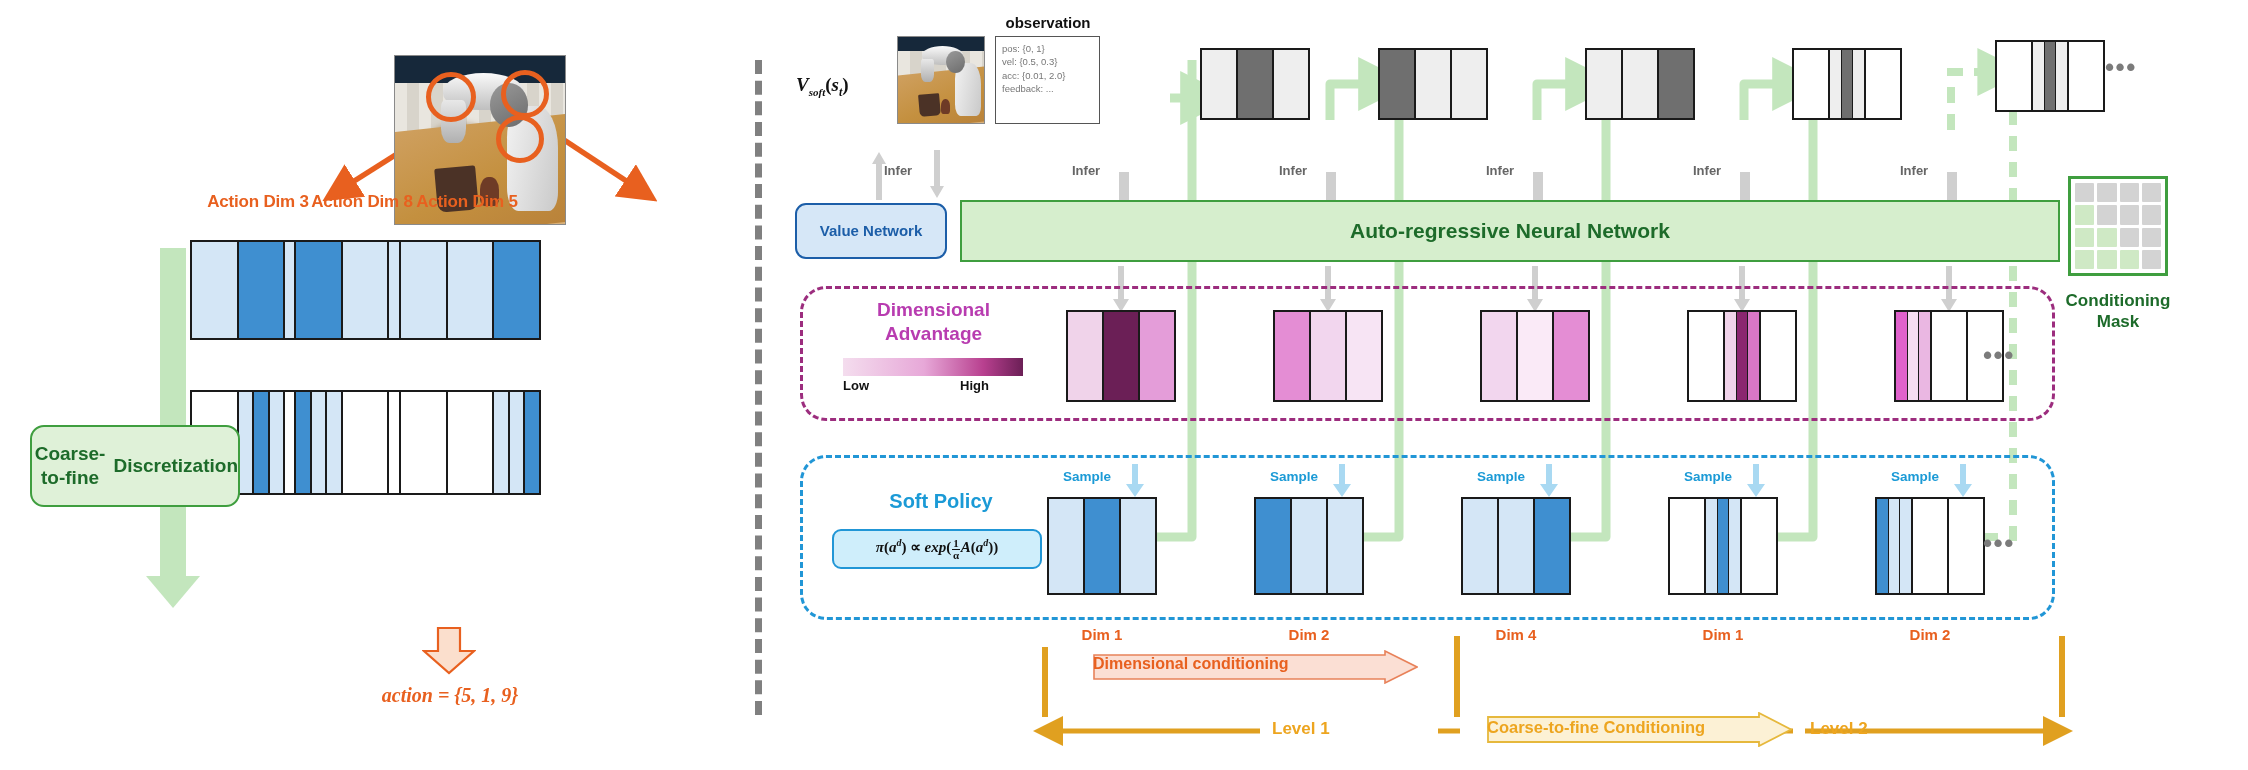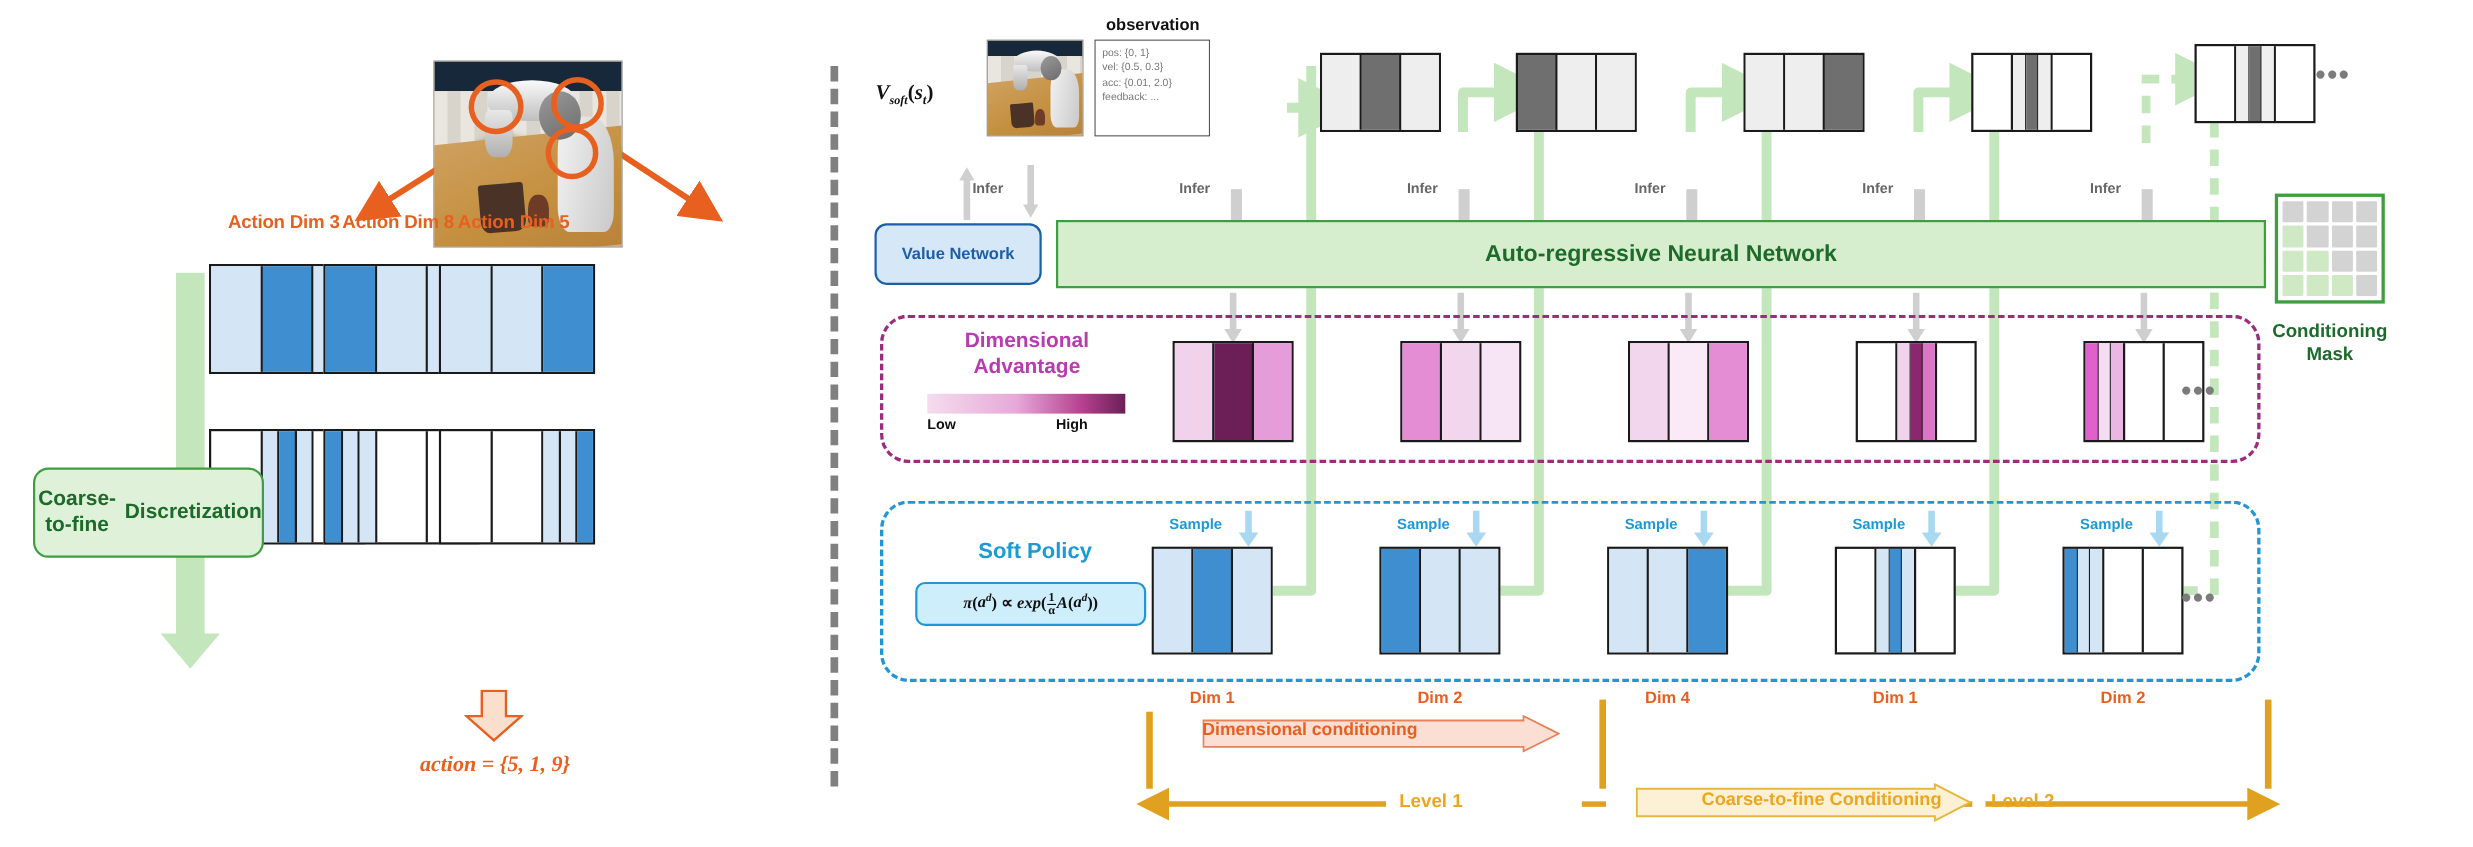--- a/index.html
+++ b/index.html
@@ -215,21 +215,21 @@
     left:1093px; top:650px; width:325px; height:34px; z-index:3;
   }
   #dim-cond-text{
     left:1093px; top:655px; width:300px; text-align:left;
     font-size:16px; font-weight:bold; color:#e8601f; z-index:4;
   }
   #ctf-cond-arrow{
     left:1487px; top:712px; width:305px; height:35px; z-index:3;
   }
   #ctf-cond-text{
-    left:1487px; top:718px; width:278px; text-align:right;
+    left:1487px; top:718px; width:278px; text-align:left;
     font-size:16.5px; font-weight:bold; color:#eda51f; z-index:4;
   }
   .level-foot{
     position:absolute; font-size:17px; font-weight:bold; color:#eda51f;
   }
 </style>
 </head>
 <body>
 
 <svg id="vector-layer" class="abs">

